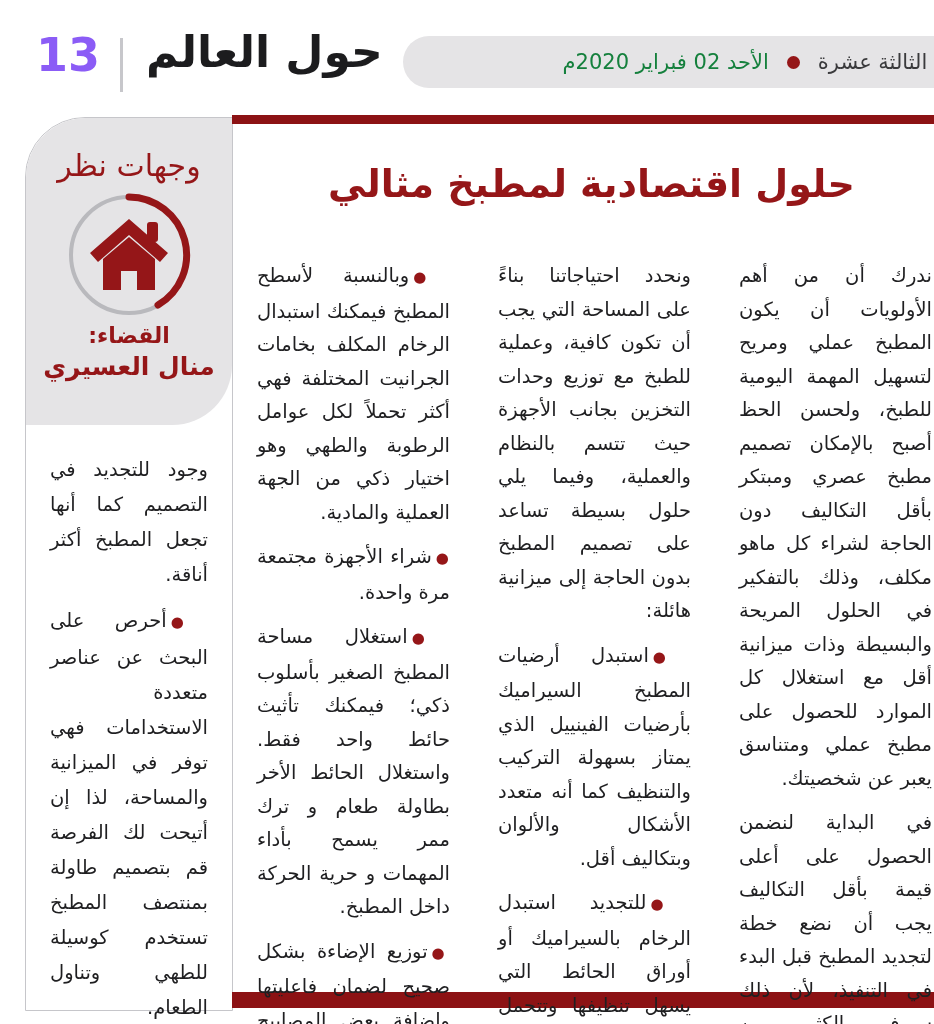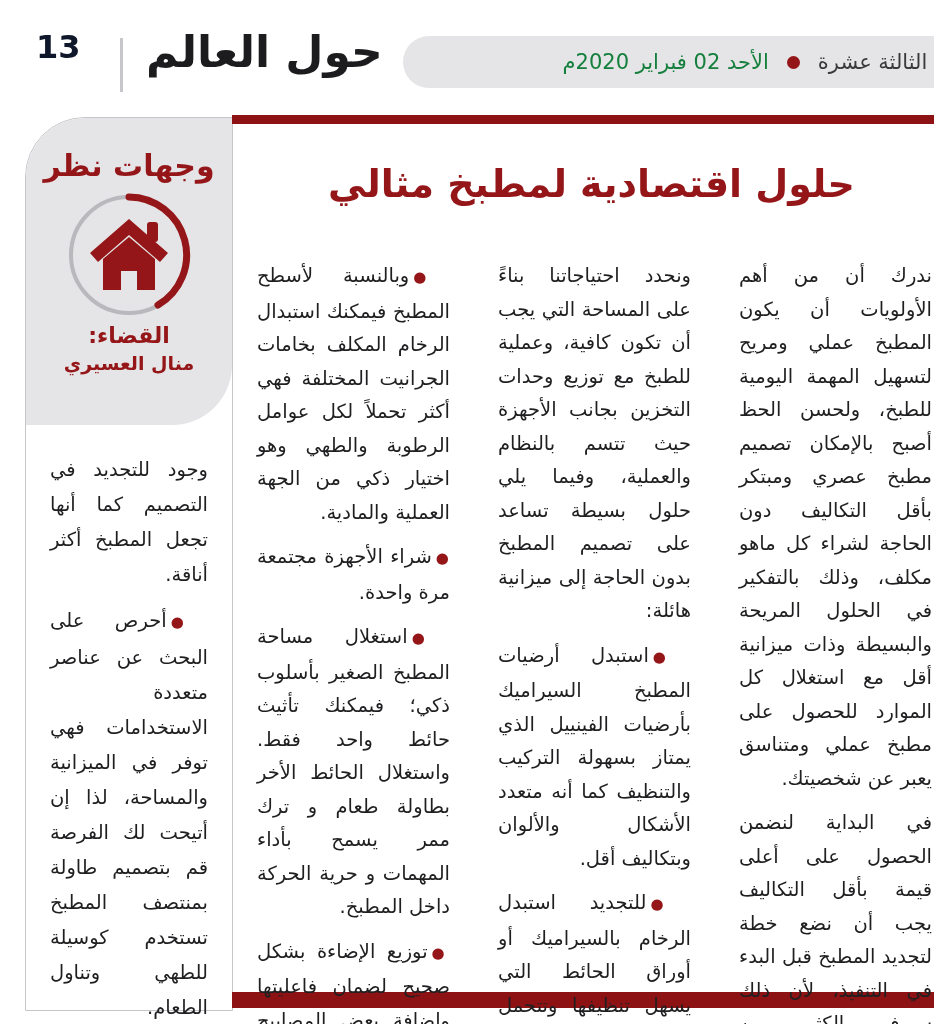--- a/index.html
+++ b/index.html
@@ -7,21 +7,21 @@
     width: 934px; height: 1024px;
     background: #ffffff;
     overflow: hidden;
     position: relative;
     font-family: "DejaVu Sans", sans-serif;
     direction: rtl;
   }
   
   .page-number {
     position: absolute; left: 36px; top: 28px;
-    font-size: 32px; font-weight: bold; color: #0f172a;
+    font-size: 46px; font-weight: bold; color: #8b5cf6;
     direction: ltr;
   }
   .section-divider {
     position: absolute; left: 120px; top: 38px;
     width: 3px; height: 54px; background: #c7c7cb;
   }
   .section-title {
     position: absolute; left: 146px; top: 26px;
     font-size: 44px; font-weight: bold; color: #1c1c1e;
   }
@@ -46,24 +46,24 @@
     border: 1px solid #c6c6ca;
     border-radius: 60px 0 0 0;
   }
   .viewpoints-box {
     width: 100%; height: 307px;
     background: #e5e4e6;
     border-radius: 60px 0 60px 0;
     text-align: center;
     padding-top: 30px;
   }
-  .viewpoints-title { font-size: 30px; font-weight: bold; color: #951618; }
+  .viewpoints-title { font-size: 30px; font-weight: normal; color: #951618; }
   .viewpoints-icon { margin: 6px auto 0 auto; width: 132px; height: 132px; }
   .prepared-label { font-size: 22px; font-weight: bold; color: #951618; margin-top: 2px; }
-  .author-name { font-size: 19px; font-weight: bold; color: #951618; margin-top: 4px; }
+  .author-name { font-size: 25px; font-weight: bold; color: #951618; margin-top: 4px; }
 
   .sidebar-column {
     padding: 16px 13px 0 13px;
     font-size: 19.5px; line-height: 35px;
     color: #1f1f21; text-align: justify;
   }
 
   
   .article-box {
     position: absolute; left: 232px; top: 115px;

